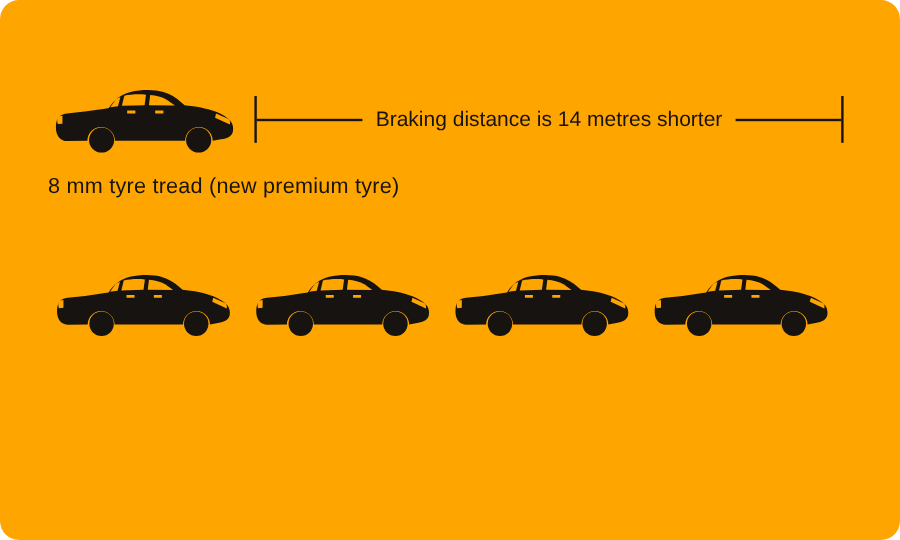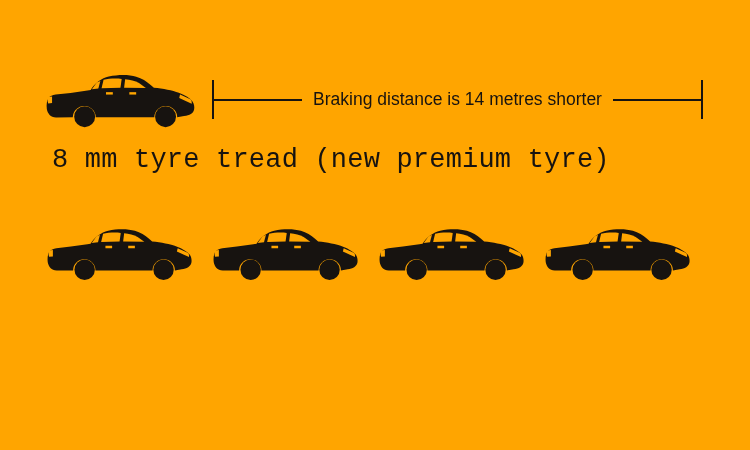--- a/index.html
+++ b/index.html
@@ -7,20 +7,21 @@
     --ink:#171310;
   }
   *{margin:0;padding:0;box-sizing:border-box;}
   html,body{background:#fff;}
   body{font-family:"Liberation Sans", sans-serif;}
   .stage{
     position:relative;
     width:750px;height:450px;
     background:var(--bg);
     overflow:hidden;
+    border-radius:16px;
   }
   svg{display:block;}
   .defs{position:absolute;width:0;height:0;overflow:hidden;}
 
   
   .car-row{position:absolute;display:flex;align-items:flex-end;}
   .row-top{left:44px;top:70px;}
   .row-top .car-svg{width:161px;height:58px;}
   .row-bottom{left:45px;top:224px;gap:9px;}
   .row-bottom .car-svg{width:157px;height:57px;}
@@ -32,22 +33,22 @@
   }
   .bracket .tick{width:2px;height:39px;background:var(--ink);flex:0 0 auto;}
   .bracket .line{flex:1 1 auto;height:2px;background:var(--ink);}
   .bracket .label{
     flex:0 0 auto;margin:0 11px;
     font-size:17.5px;color:var(--ink);white-space:nowrap;
   }
 
   
   .tread-label{
-    position:absolute;left:52px;
-    font-size:27px;color:var(--ink);letter-spacing:0.2px;white-space:nowrap;font-family:Liberation Mono, monospace;
+    position:absolute;left:40px;
+    font-size:18px;color:var(--ink);letter-spacing:0.2px;white-space:nowrap;
   }
   .label-top{top:145px;}
   .label-bottom{top:297px;}
 
   
   .logo{position:absolute;left:538px;top:357px;color:var(--ink);}
   .logo-row{display:flex;align-items:flex-end;}
   .wordmark{
     font-family:"DejaVu Serif","Liberation Serif",serif;
     font-weight:bold;font-size:27px;line-height:33px;

